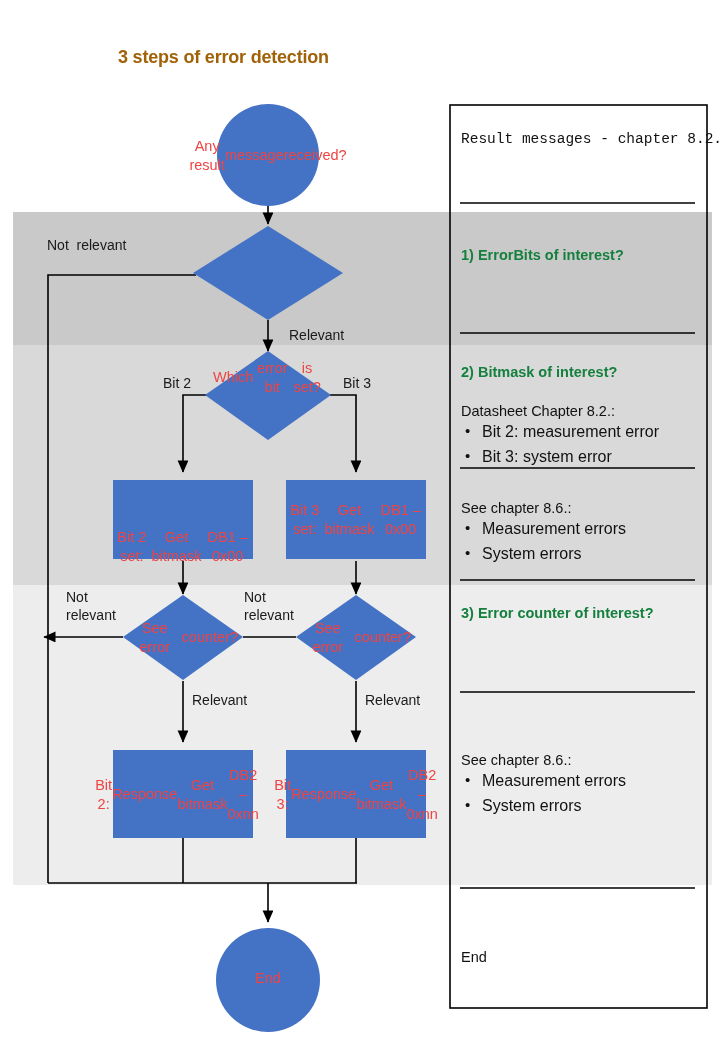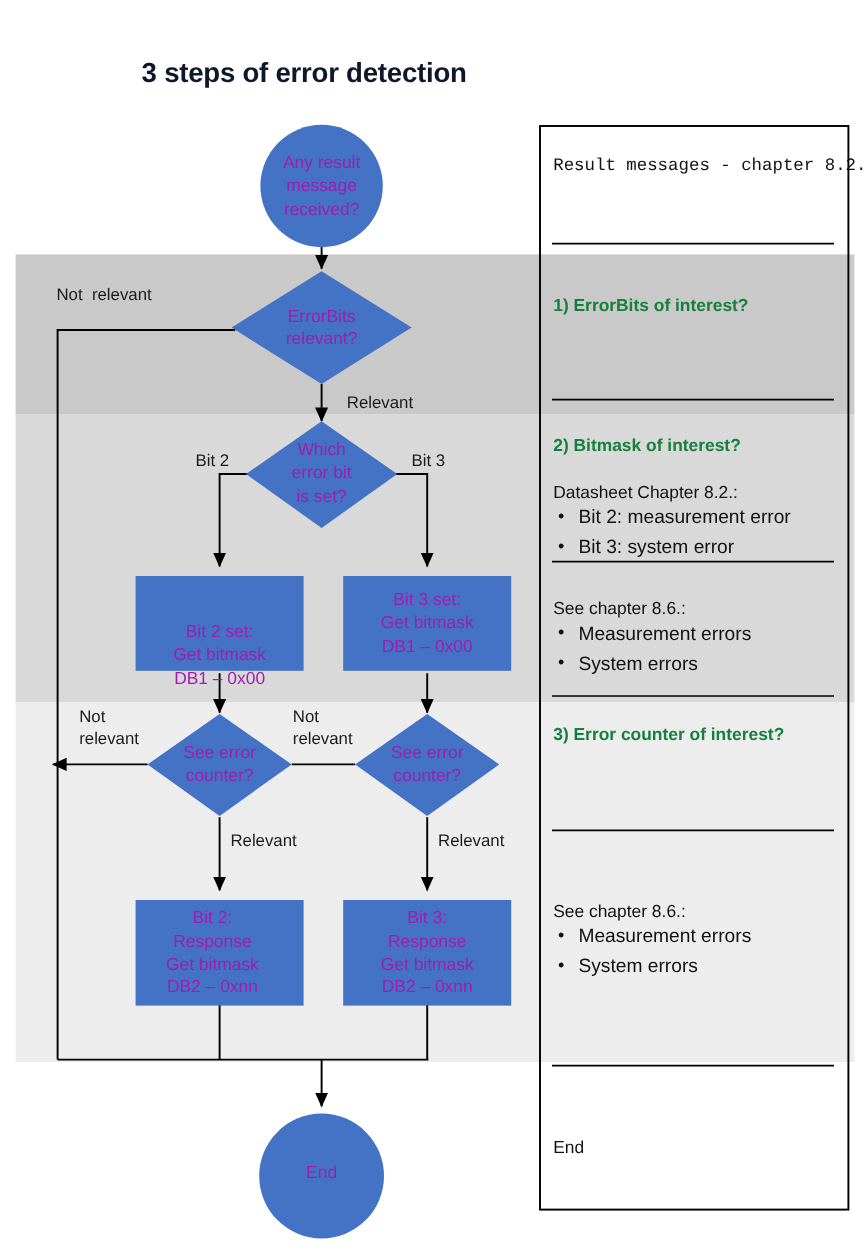--- a/index.html
+++ b/index.html
@@ -7,25 +7,25 @@
     width:720px;height:1040px;position:relative;overflow:hidden;
     font-family:"Liberation Sans","DejaVu Sans",sans-serif;
     color:#111111;
   }
   #stage{position:absolute;inset:0;width:720px;height:1040px;}
   svg#flow{position:absolute;left:0;top:0;width:720px;height:1040px;}
 
   
   .tx{position:absolute;white-space:pre;line-height:1.28;}
   .title{
-    left:118px;top:46px;font-size:23px;font-weight:bold;letter-spacing:-.2px;color:#0f172a;
+    left:118px;top:46px;font-size:18px;font-weight:bold;letter-spacing:-.2px;color:#a16207;
   }
   .nodetext{
-    color:#a21caf;text-align:center;font-size:14.5px;line-height:1.33;
-    position:absolute;display:flex;flex-direction:column;align-items:center;justify-content:center;
+    color:#ef4444;text-align:center;font-size:14.5px;line-height:1.33;
+    position:absolute;display:flex;align-items:center;justify-content:center;
   }
   .edgelabel{font-size:14px;color:#1a1a1a;}
   .edgelabel.two{line-height:1.25;}
 
   
   .panel-h{font-size:14.5px;font-weight:bold;color:#15803d;}
   .panel-t{font-size:14.5px;color:#111111;}
   .bullets{list-style:none;margin:0;padding:0;}
   .bullets li{position:relative;padding-left:21px;font-size:16px;line-height:1.55;}
   .bullets li:before{content:"\2022";position:absolute;left:4px;top:-1px;font-size:15px;}
@@ -96,25 +96,21 @@
     <circle cx="268" cy="980" r="52" fill="#4472C4"></circle>
   </svg>
 
   <div class="tx title">3 steps of error detection</div>
 
   <div class="nodetext" style="left:208px;top:120px;width:120px;height:72px;">
       <div>Any result</div>
       <div>message</div>
       <div>received?</div>
     </div>
-  <div class="nodetext" style="left:208px;top:253px;width:120px;height:42px;">
-      <div>ErrorBits</div>
-      <div>relevant?</div>
-    </div>
-  <div class="nodetext" style="left:213px;top:365px;width:110px;height:60px;">
+  <div class="nodetext" style="left:213px;top:348px;width:110px;height:60px;">
       <div>Which</div>
       <div>error bit</div>
       <div>is set?</div>
     </div>
   <div class="nodetext" style="left:113px;top:490px;width:140px;height:60px;margin-top:27px;">
       <div>Bit 2 set:</div>
       <div>Get bitmask</div>
       <div>DB1 – 0x00</div>
     </div>
   <div class="nodetext" style="left:286px;top:490px;width:140px;height:60px;">
@@ -123,21 +119,21 @@
       <div>DB1 – 0x00</div>
     </div>
   <div class="nodetext" style="left:128px;top:617px;width:110px;height:42px;">
       <div>See error</div>
       <div>counter?</div>
     </div>
   <div class="nodetext" style="left:301px;top:617px;width:110px;height:42px;">
       <div>See error</div>
       <div>counter?</div>
     </div>
-  <div class="nodetext" style="left:113px;top:756px;width:128px;height:78px;text-align:right;">
+  <div class="nodetext" style="left:113px;top:756px;width:128px;height:78px;">
       <div>Bit 2:</div>
       <div>Response</div>
       <div>Get bitmask</div>
       <div>DB2 – 0xnn</div>
     </div>
   <div class="nodetext" style="left:286px;top:756px;width:140px;height:78px;">
       <div>Bit 3:</div>
       <div>Response</div>
       <div>Get bitmask</div>
       <div>DB2 – 0xnn</div>

